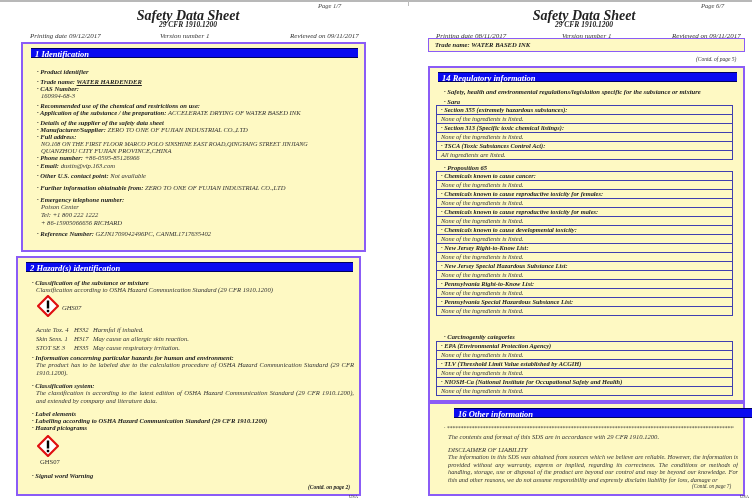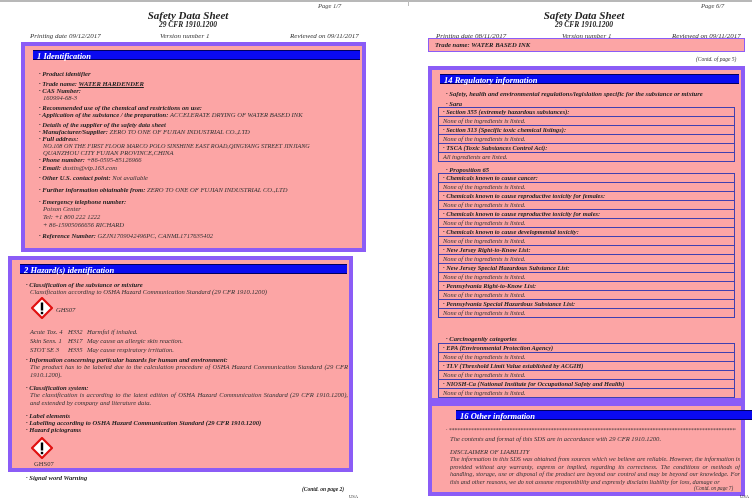--- a/index.html
+++ b/index.html
@@ -7,25 +7,25 @@
     width:752px; height:501px; overflow:hidden; background:#ffffff;
     position:relative;
     font-family:"Liberation Serif", serif; font-style:italic; color:#222;
   }
   .topline { position:absolute; left:0; top:0; width:752px; height:2px; background:#b8b8b8; }
   .divider { position:absolute; top:0; width:1px; height:6px; background:#bbb; }
   .page { position:absolute; top:0; }
   #page-left { left:0; width:376px; }
   #page-right { left:376px; width:376px; }
   .pageno { position:absolute; top:2px; font-size:6.5px; color:#444; }
-  .doc-title { position:absolute; top:10px; width:100%; text-align:center; font-weight:bold; font-size:11px; color:#222; line-height:11px; }
+  .doc-title { position:absolute; top:10px; width:100%; text-align:center; font-weight:bold; font-size:14px; color:#222; line-height:11px; }
   .doc-sub { position:absolute; top:20px; width:100%; text-align:center; font-weight:bold; font-size:7.5px; color:#222; }
   .meta { position:absolute; top:32px; font-size:7px; color:#333; }
   .box {
-    position:absolute; border:4px solid #8b5cf6; background:#fca5a5; box-sizing:border-box;
+    position:absolute; border:2px solid #8b5cf6; background:#fef9c3; box-sizing:border-box;
   }
   .hdr {
     position:absolute; background:#0a0af0; color:#fff; font-weight:bold; font-size:8.5px;
     height:10px; line-height:10px; padding-left:4px; box-sizing:border-box;
     border-top:1px solid #000060; border-bottom:1px solid #000060;
   }
   .t { position:absolute; font-size:6.6px; line-height:7.6px; white-space:nowrap; color:#333; }
   .b { font-weight:bold; color:#222; }
   .u { text-decoration:underline; }
   .wrap { white-space:normal; text-align:justify; }
@@ -66,21 +66,21 @@
     <div class="t" style="left:14px; top:118px"><span class="b">· Email: </span><span>dustin@vip.163.com</span></div>
     <div class="t" style="left:14px; top:128px"><span class="b">· Other U.S. contact point: </span><span>Not available</span></div>
     <div class="t" style="left:14px; top:140px"><span class="b">· Further information obtainable from: </span><span>ZERO TO ONE OF FUJIAN INDUSTRIAL CO.,LTD</span></div>
     <div class="t b" style="left:14px; top:152px">· Emergency telephone number:</div>
     <div class="t" style="left:18px; top:159px">Poison Center</div>
     <div class="t" style="left:18px; top:167px">Tel: +1 800 222 1222</div>
     <div class="t" style="left:18px; top:175px">+ 86-15905066656 RICHARD</div>
     <div class="t" style="left:14px; top:186px"><span class="b">· Reference Number: </span><span>GZJN1709042496PC, CANML1717635402</span></div>
   </div>
 
-  <div class="box" style="left:8px; top:256px; width:345px; height:216px;">
+  <div class="box" style="left:16px; top:256px; width:345px; height:240px;">
     <div class="hdr" style="left:8px; top:4px; width:327px;">2 Hazard(s) identification</div>
     <div class="t b" style="left:14px; top:21px">· Classification of the substance or mixture</div>
     <div class="t" style="left:18px; top:28px">Classification according to OSHA Hazard Communication Standard (29 CFR 1910.1200)</div>
     <svg class="ghs" style="left:19px; top:37px" viewBox="0 0 22 22">
       <polygon points="11,1 21,11 11,21 1,11" fill="#fff" stroke="#e01010" stroke-width="2.2"></polygon>
       <rect x="9.8" y="5.5" width="2.4" height="8" fill="#000"></rect>
       <rect x="9.8" y="14.8" width="2.4" height="2.4" fill="#000"></rect>
     </svg>
     <div class="t" style="left:44px; top:46px">GHS07</div>
     <div>

